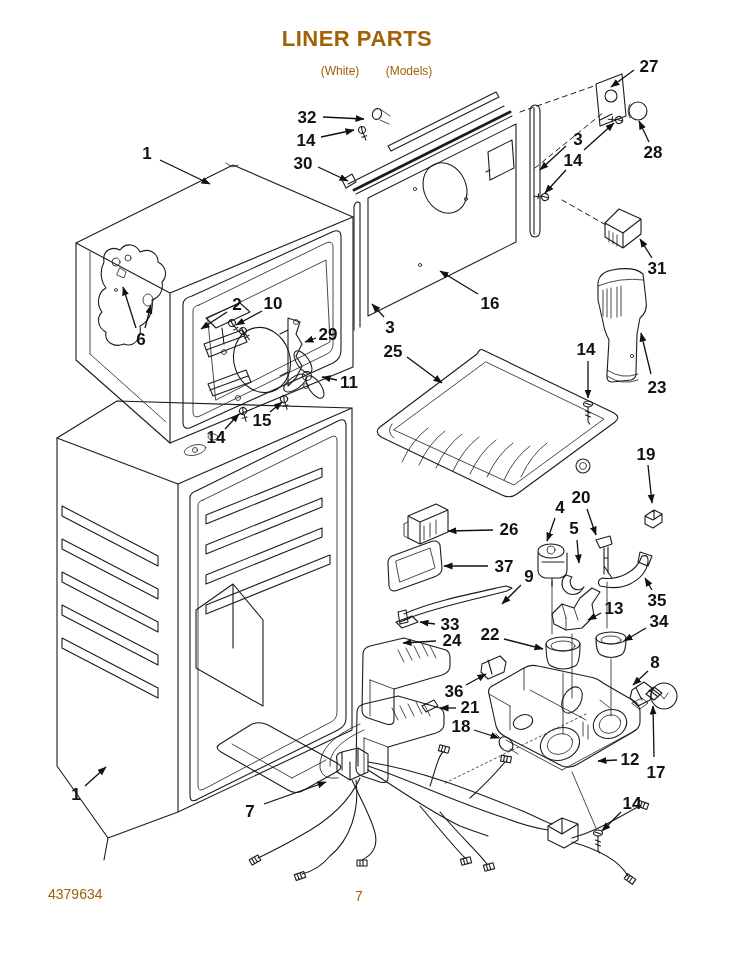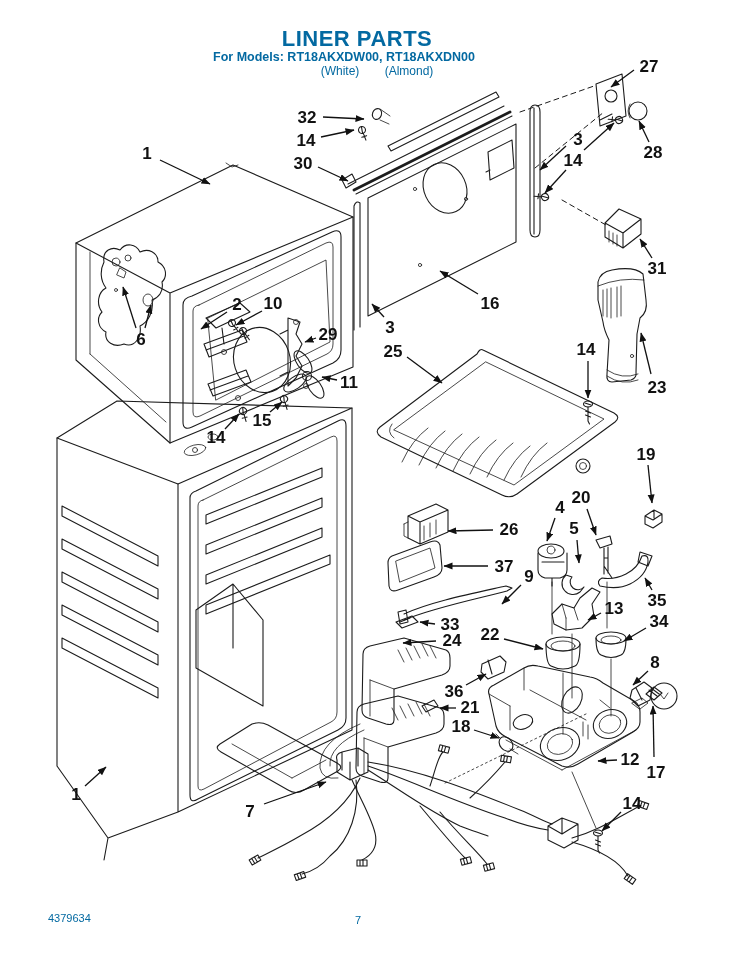--- a/index.html
+++ b/index.html
@@ -1,41 +1,40 @@
 <!DOCTYPE html>
 <html><head>
 <meta charset="utf-8">
 <style>
   html,body{margin:0;padding:0;background:#fff;}
   .page{position:relative;width:750px;height:956px;background:#ffffff;overflow:hidden;
-        font-family:"Liberation Sans",sans-serif;color:#0369a1;}
+        font-family:"Liberation Sans",sans-serif;color:#a16207;}
   .hdr{position:absolute;transform:translateX(-50%);white-space:nowrap;text-align:center;}
   .title{font-size:22px;font-weight:bold;letter-spacing:.5px;}
   .models{font-size:12.5px;font-weight:bold;}
   .finish{font-size:12px;font-weight:normal;}
-  .foot{position:absolute;font-size:11px;margin-top:26px;}
+  .foot{position:absolute;font-size:14px;}
   svg{position:absolute;left:0;top:0;}
   svg *{vector-effect:non-scaling-stroke;}
   .ln{stroke:#1c1c1c;stroke-width:1.1;fill:none;stroke-linecap:round;stroke-linejoin:round;}
   .thick{stroke-width:2.8;}
   .thin{stroke-width:.8;}
   .dash{stroke-dasharray:5 4;stroke-width:1;}
   .dash2{stroke-dasharray:2 3;stroke-width:.8;}
   .co{font:bold 17px "Liberation Sans",sans-serif;fill:#111;text-anchor:middle;dominant-baseline:central;}
   line.lead{stroke:#111;stroke-width:1.3;fill:none;}
 </style>
 </head>
 <body>
 
 <div class="page">
 
   <div class="hdr title" style="left:357px;top:26px">LINER PARTS</div>
-  <div class="hdr models" style="left:344px;top:50px">For Models: RT18AKXDW00, RT18AKXDN00</div>
   <div class="hdr finish" style="left:340px;top:64px">(White)</div>
-  <div class="hdr finish" style="left:409px;top:64px">(Almond)</div>
+  <div class="hdr finish" style="left:409px;top:64px">(Models)</div>
 
   <svg width="750" height="956" viewBox="0 0 750 956">
     <defs>
       <marker id="ah" markerWidth="10" markerHeight="8" refX="8.5" refY="3.5" orient="auto" markerUnits="userSpaceOnUse">
         <path d="M0,0 L9,3.5 L0,7 Z" fill="#111"></path>
       </marker>
       <g id="screwV" class="ln">
         <ellipse cx="0" cy="0" rx="4.5" ry="3"></ellipse>
         <path d="M-3,-1 L3,1 M0,3 L0,17 M-2.5,7 L2.5,9 M-2.5,11 L2.5,13 M0,17 L1.5,20"></path>
       </g>

